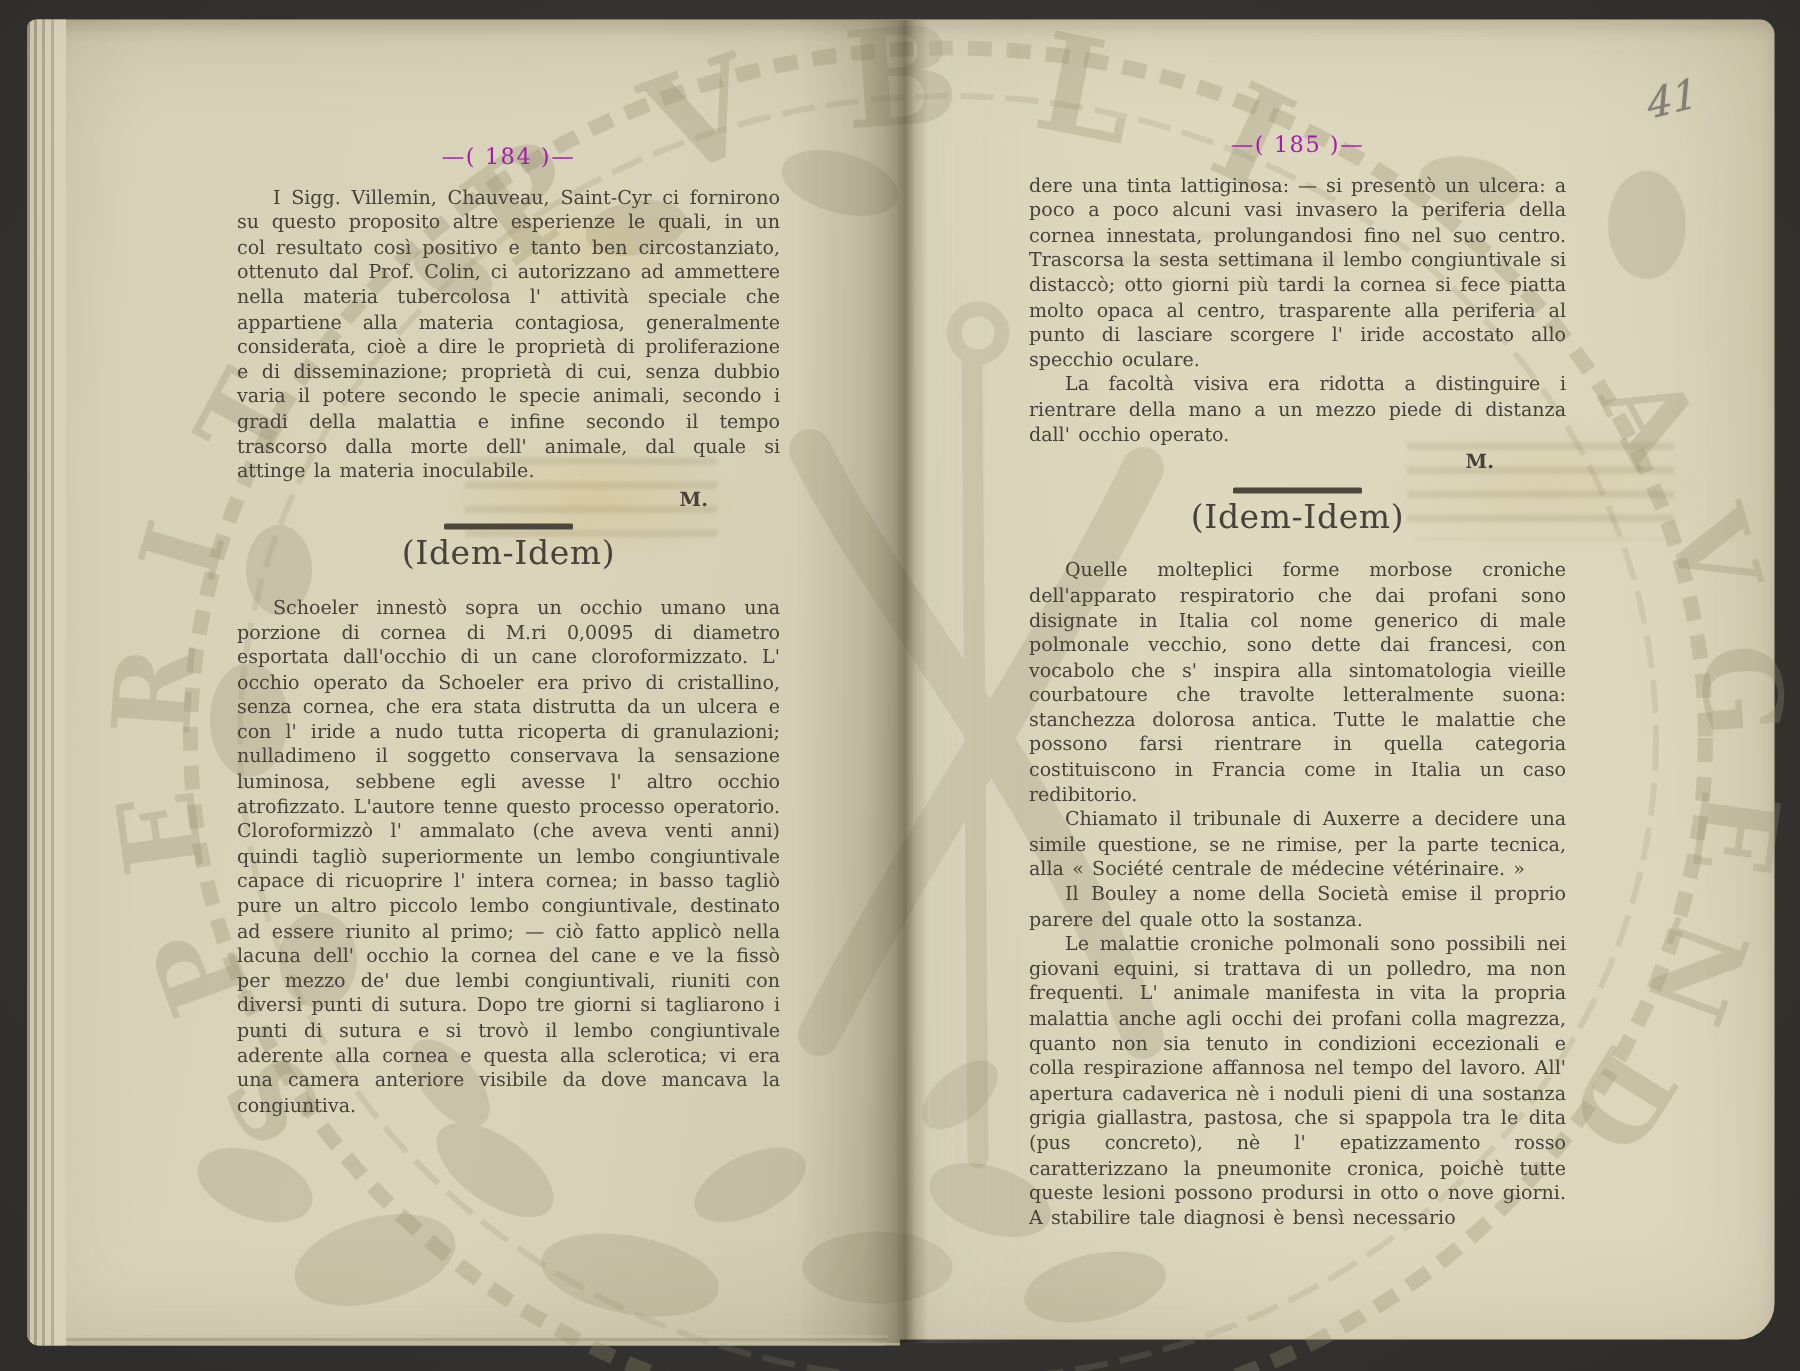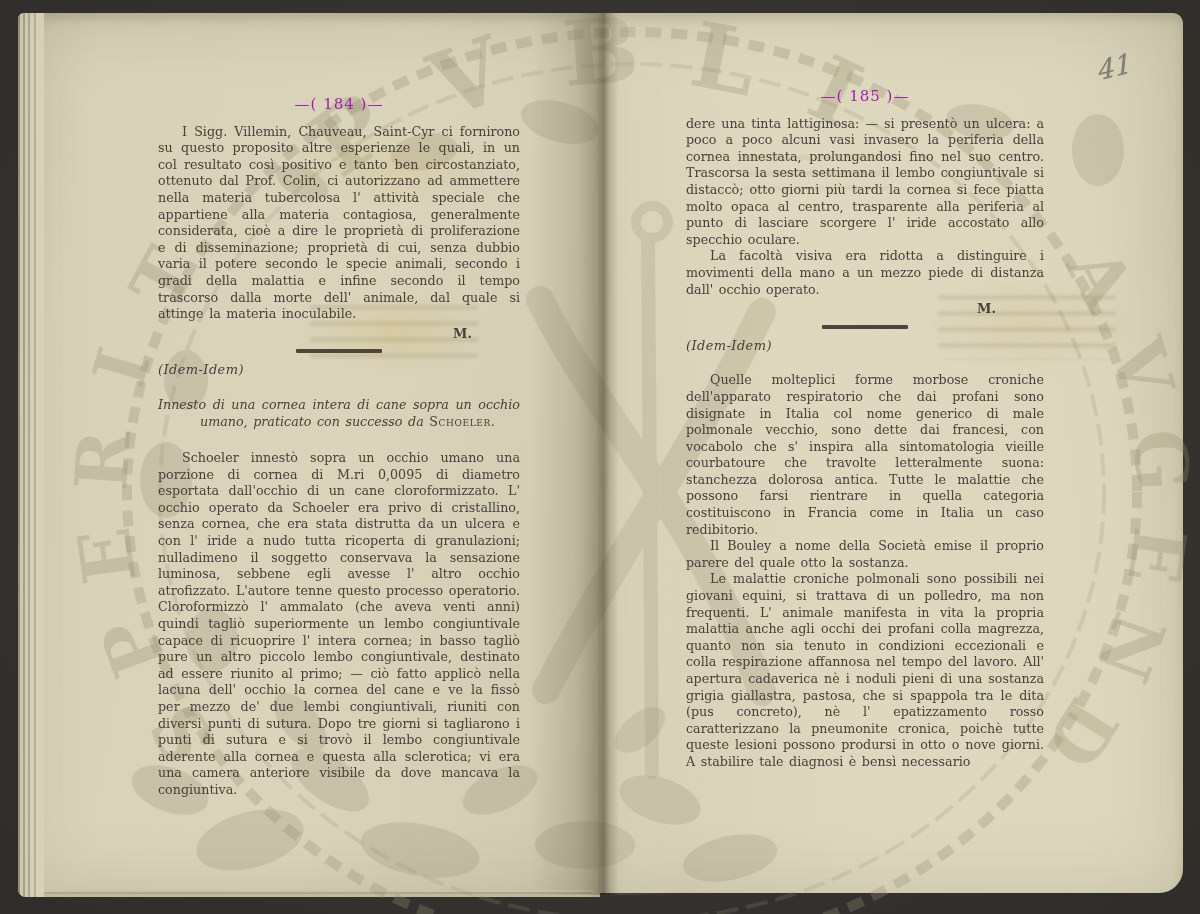--- a/index.html
+++ b/index.html
@@ -66,21 +66,21 @@
   
   .col{position:absolute;color:#474139;font-size:12.7px;line-height:16.6px;}
   .col-left{left:158px;top:96px;width:362px;}
   .col-right{left:686px;top:88px;width:358px;}
   .pagenum{text-align:center;font-size:15px;letter-spacing:1px;margin:0 0 11px 0;color:#a21caf;}
   .para{margin:0;text-align:justify;word-spacing:1.5px;}
   .indent{text-indent:24px;}
   .noindent{text-indent:0;}
   .sig{text-align:right;padding-right:48px;font-weight:bold;font-size:13px;margin:3px 0 2px 0;}
   .rule{width:86px;height:4px;background:#4d463b;margin:7px auto 9px auto;border-radius:1px;}
-  .idem{text-align:left;font-style:italic;font-size:13px;letter-spacing:.4px;margin:4px 0 18px 0;}
+  .idem{text-align:center;font-size:22px;letter-spacing:.4px;margin:4px 0 18px 0;}
   .subtitle{font-style:italic;text-align:justify;word-spacing:1.5px;
     padding-left:42px;text-indent:-42px;margin:0 0 20px 0;}
   .seg-i{}
   .seg-sc{font-style:normal;font-variant:small-caps;letter-spacing:.6px;}
   .gap-s{margin-top:4px;}
 
   
   .hand41{
     position:absolute;left:1098px;top:48px;width:60px;height:40px;
     font-style:italic;font-size:27px;color:#73716c;opacity:.85;
@@ -160,31 +160,31 @@
   <div class="ghost ghost-1"></div>
   <div class="ghost ghost-2"></div>
   <div class="ghost ghost-3"></div>
 
   <div class="col col-left">
     <div class="pagenum">—( 184 )—</div>
     <p class="para indent"><span>I Sigg. Villemin, Chauveau, Saint-Cyr ci fornirono su questo proposito altre esperienze le quali, in un col resultato così positivo e tanto ben circostanziato, ottenuto dal Prof. Colin, ci autorizzano ad ammettere nella </span><span class="seg-i">materia tubercolosa</span><span> l' attività speciale che appartiene alla </span><span class="seg-i">materia contagiosa</span><span>, generalmente considerata, cioè a dire le proprietà di </span><span class="seg-i">proliferazione</span><span> e di </span><span class="seg-i">disseminazione</span><span>; proprietà di cui, senza dubbio varia il potere secondo le specie animali, secondo i gradi della malattia e infine secondo il tempo trascorso dalla morte dell' animale, dal quale si attinge la </span><span class="seg-i">materia inoculabile</span><span>.</span></p>
     <div class="sig">M.</div>
     <div class="rule"></div>
     <div class="idem">(Idem-Idem)</div>
-    <div class="subtitle"><span class="seg-i">Innesto di una cornea intera di cane sopra un occhio umano, praticato con successo da </span><span class="seg-sc">Schoeler.</span></div>
     <p class="para indent"><span>Schoeler innestò sopra un occhio umano una porzione di cornea di M.ri 0,0095 di diametro esportata dall'occhio di un cane cloroformizzato. L' occhio operato da Schoeler era privo di cristallino, senza cornea, che era stata distrutta da un ulcera e con l' iride a nudo tutta ricoperta di granulazioni; nulladimeno il soggetto conservava la sensazione luminosa, sebbene egli avesse l' altro occhio atrofizzato. L'autore tenne questo processo operatorio. Cloroformizzò l' ammalato (che aveva venti anni) quindi tagliò superiormente un lembo congiuntivale capace di ricuoprire l' intera cornea; in basso tagliò pure un altro piccolo lembo congiuntivale, destinato ad essere riunito al primo; — ciò fatto applicò nella lacuna dell' occhio la cornea del cane e ve la fissò per mezzo de' due lembi congiuntivali, riuniti con diversi punti di sutura. Dopo tre giorni si tagliarono i punti di sutura e si trovò il lembo congiuntivale aderente alla cornea e questa alla sclerotica; vi era una camera anteriore visibile da dove mancava la congiuntiva.</span></p>
   </div>
 
   <div class="col col-right">
     <div class="pagenum">—( 185 )—</div>
     <p class="para noindent"><span>dere una tinta lattiginosa: — si presentò un ulcera: a poco a poco alcuni vasi invasero la periferia della cornea innestata, prolungandosi fino nel suo centro. Trascorsa la sesta settimana il lembo congiuntivale si distaccò; otto giorni più tardi la cornea si fece piatta molto opaca al centro, trasparente alla periferia al punto di lasciare scorgere l' iride accostato allo specchio oculare.</span></p>
-    <p class="para indent"><span>La facoltà visiva era ridotta a distinguire i movimenti della mano a un mezzo piede di distanza dall' occhio operato.</span></p>
+    <p class="para indent"><span>La facoltà visiva era ridotta a distinguire i rientrare della mano a un mezzo piede di distanza dall' occhio operato.</span></p>
     <div class="sig">M.</div>
     <div class="rule"></div>
     <div class="idem">(Idem-Idem)</div>
     <p class="para indent"><span>Quelle molteplici forme morbose croniche dell'apparato respiratorio che dai profani sono disignate in Italia col nome generico di </span><span class="seg-i">male polmonale vecchio</span><span>, sono dette dai francesi, con vocabolo che s' inspira alla sintomatologia </span><span class="seg-i">vieille courbatoure</span><span> che travolte letteralmente suona: stanchezza dolorosa antica. Tutte le malattie che possono farsi rientrare in quella categoria costituiscono in Francia come in Italia un caso redibitorio.</span></p>
+    <p class="para indent"><span>Chiamato il tribunale di Auxerre a decidere una simile questione, se ne rimise, per la parte tecnica, alla « Société centrale de médecine vétérinaire. »</span></p>
     <p class="para indent"><span>Il Bouley a nome della Società emise il proprio parere del quale otto la sostanza.</span></p>
     <p class="para indent"><span>Le malattie croniche polmonali sono possibili nei giovani equini, si trattava di un polledro, ma non frequenti. L' animale manifesta in vita la propria malattia anche agli occhi dei profani colla magrezza, quanto non sia tenuto in condizioni eccezionali e colla respirazione affannosa nel tempo del lavoro. All' apertura cadaverica nè i noduli pieni di una sostanza grigia giallastra, pastosa, che si spappola tra le dita (pus concreto), nè l' epatizzamento rosso caratterizzano la pneumonite cronica, poichè tutte queste lesioni possono prodursi in otto o nove giorni. A stabilire tale diagnosi è bensì necessario</span></p>
   </div>
 
   <div class="hand41">41</div>
 
 </div>
 
 </body></html>

